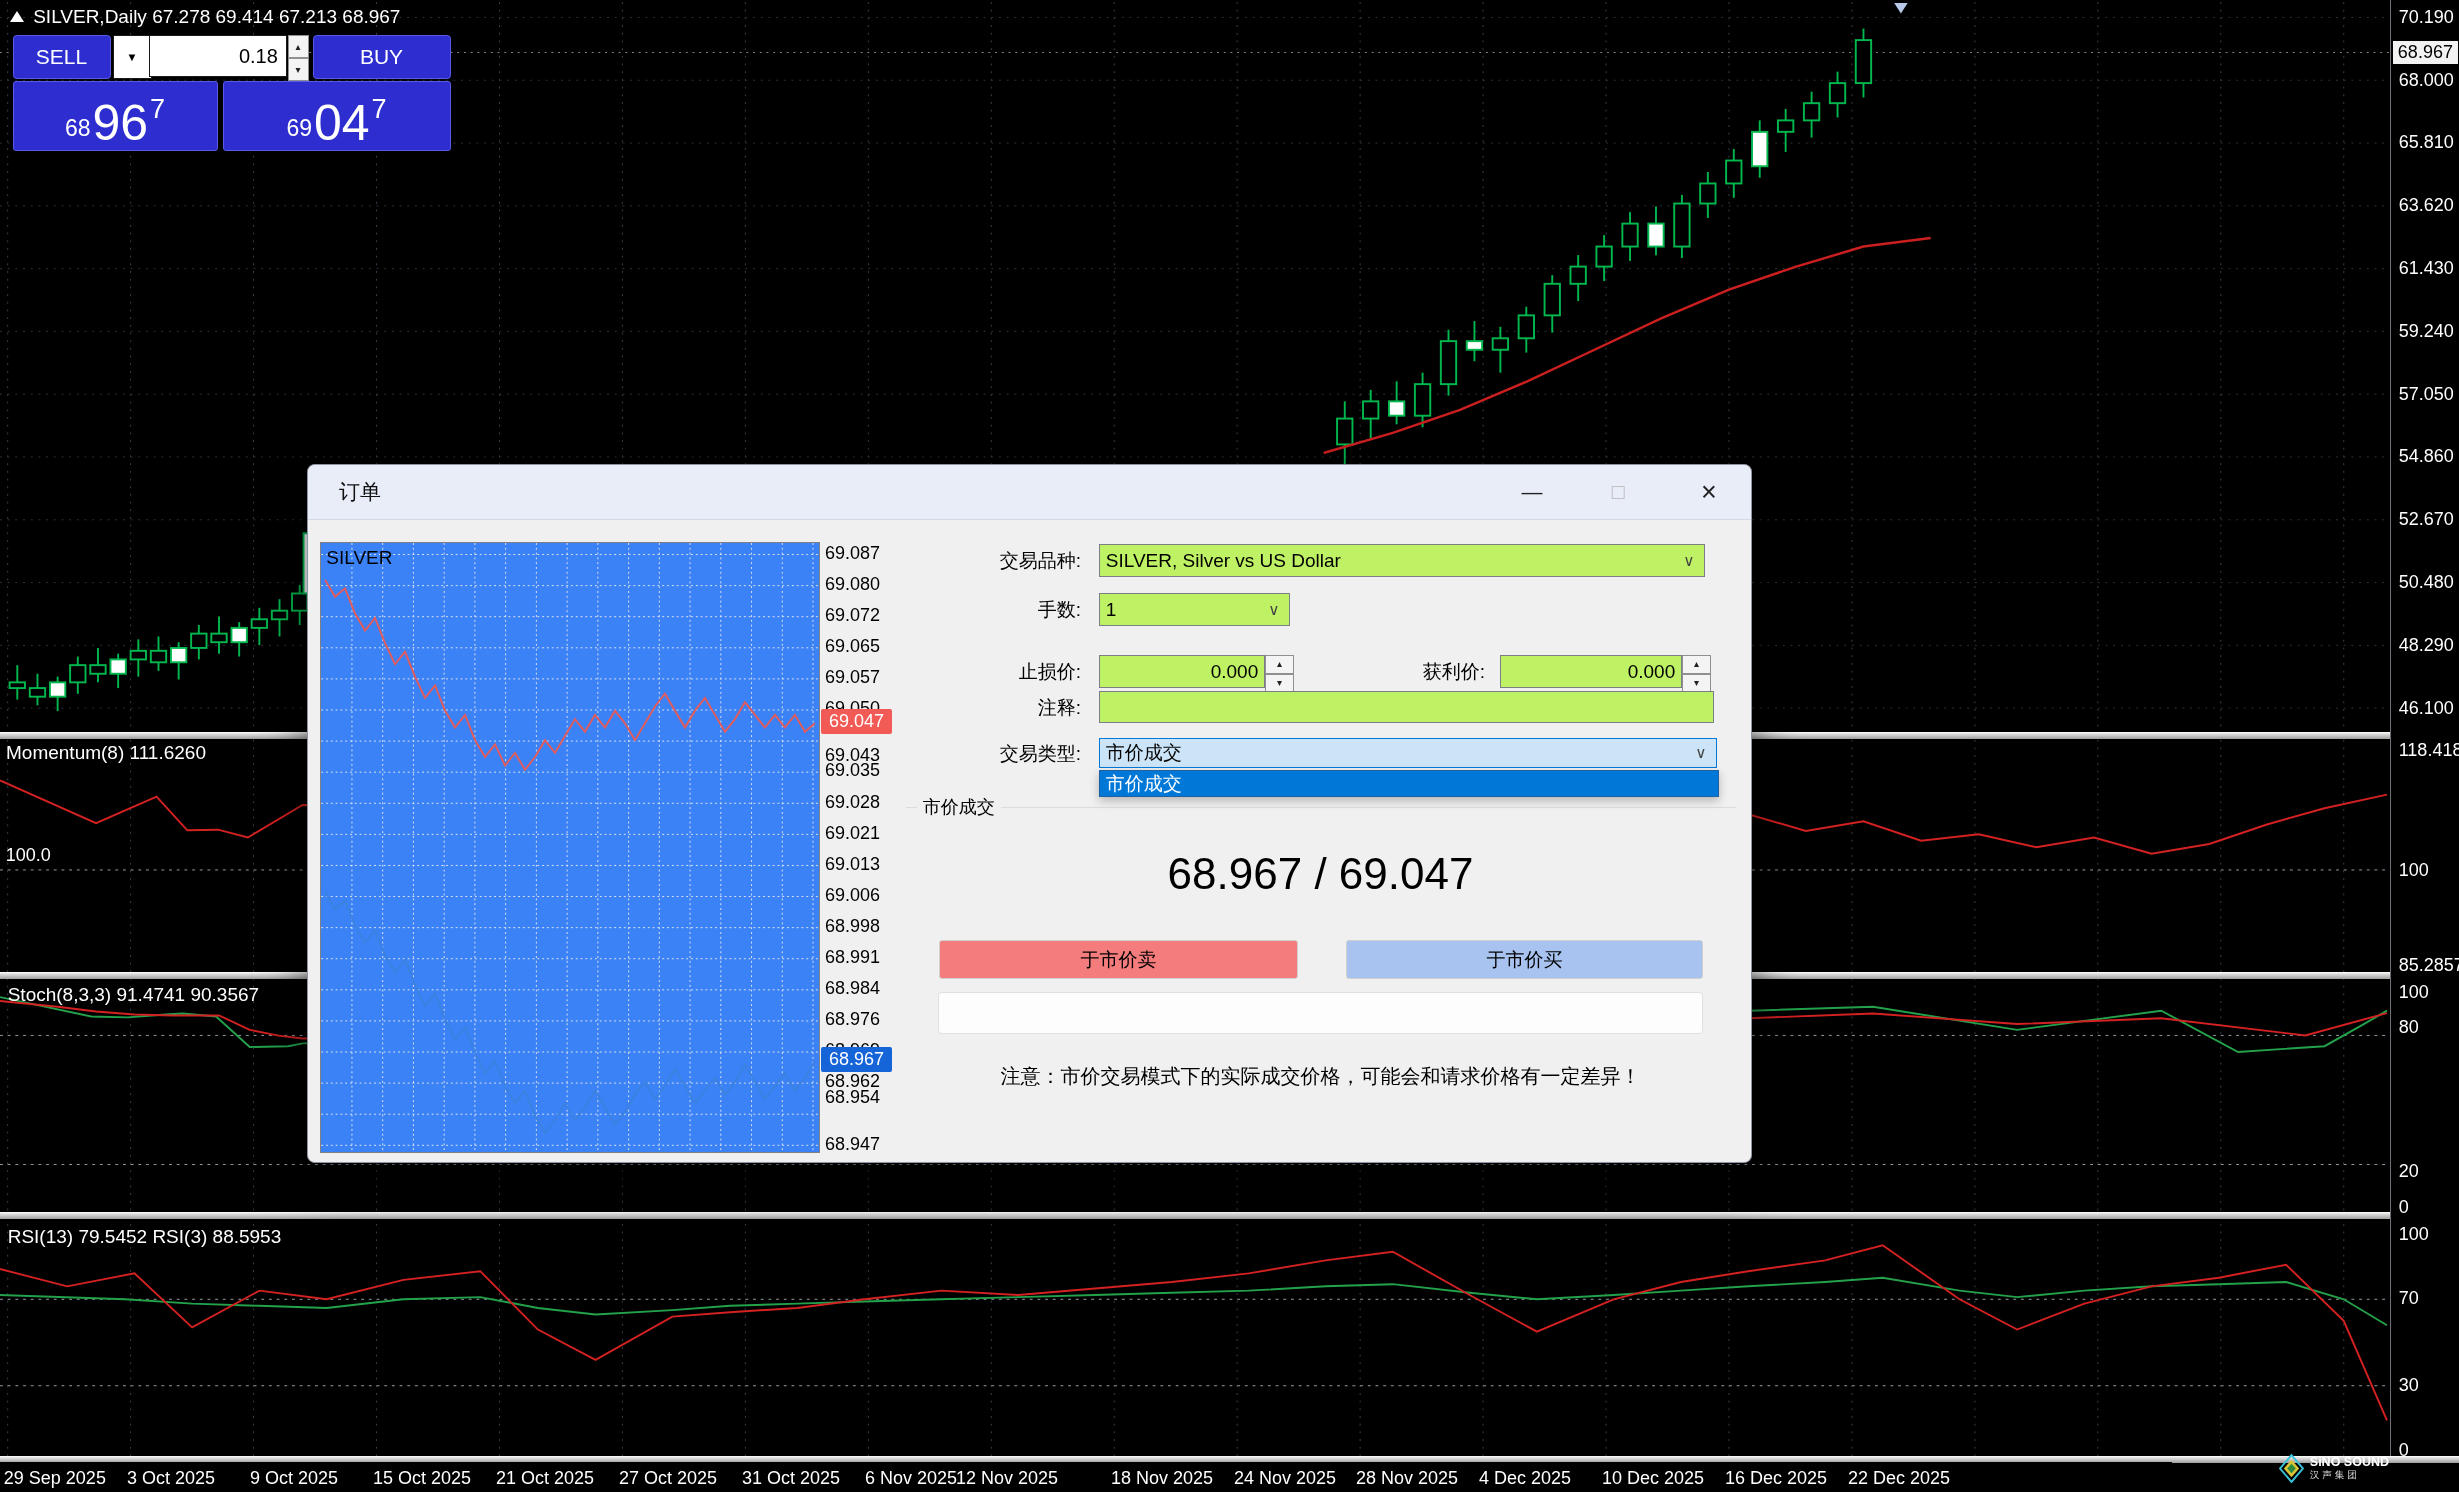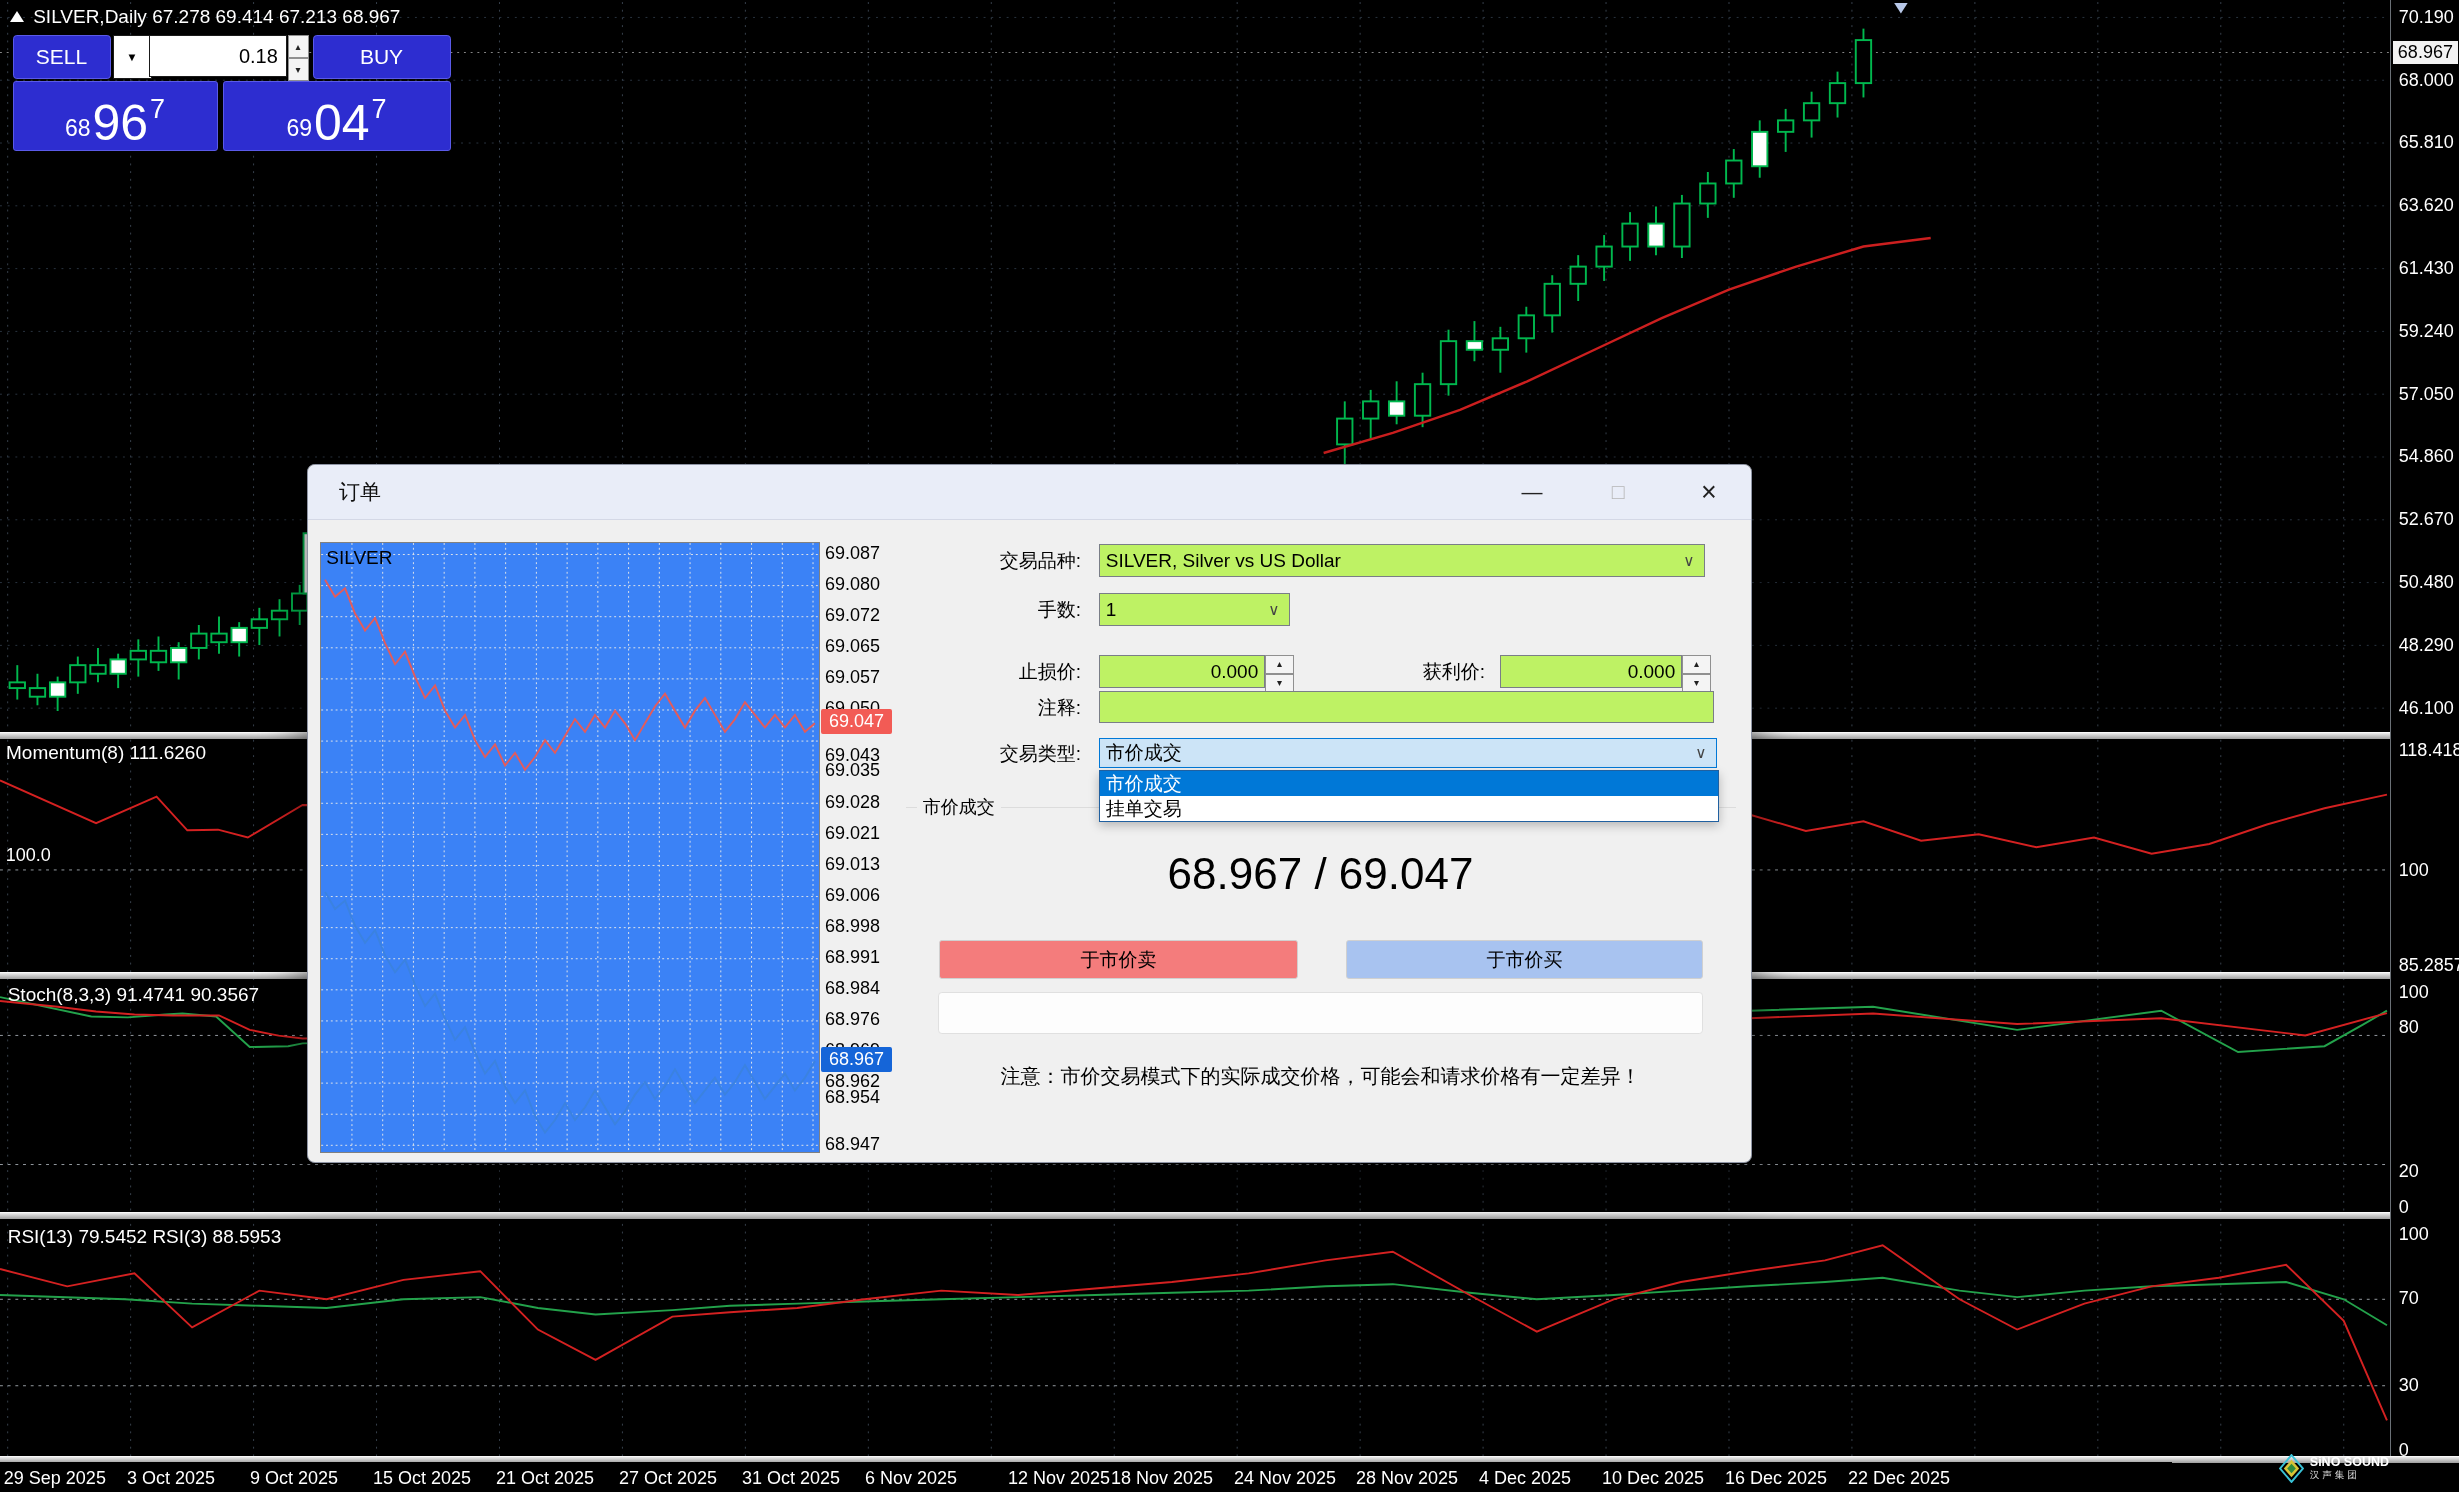--- a/index.html
+++ b/index.html
@@ -222,21 +222,21 @@
 
   <div class="abs date-axis" id="date-axis">
       <div class="date-label" style="left: 3.8px;">29 Sep 2025</div>
       <div class="date-label" style="left: 127px;">3 Oct 2025</div>
       <div class="date-label" style="left: 250px;">9 Oct 2025</div>
       <div class="date-label" style="left: 373px;">15 Oct 2025</div>
       <div class="date-label" style="left: 496px;">21 Oct 2025</div>
       <div class="date-label" style="left: 619px;">27 Oct 2025</div>
       <div class="date-label" style="left: 742px;">31 Oct 2025</div>
       <div class="date-label" style="left: 865px;">6 Nov 2025</div>
-      <div class="date-label" style="left: 1008px;">12 Nov 2025</div>
+      <div class="date-label" style="left: 956px;">12 Nov 2025</div>
       <div class="date-label" style="left: 1111px;">18 Nov 2025</div>
       <div class="date-label" style="left: 1234px;">24 Nov 2025</div>
       <div class="date-label" style="left: 1356px;">28 Nov 2025</div>
       <div class="date-label" style="left: 1479px;">4 Dec 2025</div>
       <div class="date-label" style="left: 1602px;">10 Dec 2025</div>
       <div class="date-label" style="left: 1725px;">16 Dec 2025</div>
       <div class="date-label" style="left: 1848px;">22 Dec 2025</div>
     </div>
 
   <div class="pane-label" style="left:6px;top:742px;">Momentum(8) 111.6260</div>
@@ -381,21 +381,20 @@
       <span></span>
     </div>
 
     <div class="fld-label" style="left:581px;top:276px;">交易类型:</div>
     <div class="fld-box" style="left:791px;top:273px;width:618px;height:30px;padding-left:5.8px;box-sizing:border-box;background:#cce4f7;border:1px solid #0078d7;">
       <span>市价成交</span>
       <span class="chevron">∨</span>
     </div>
     <div class="dd-list" style="left:791px;top:305px;width:618px;">
       <div class="dd-item sel">市价成交</div>
-      <div class="dd-item">挂单交易</div>
     </div>
 
     <div class="group-line"></div>
     <div class="group-label">市价成交</div>
 
     <div class="quote-line">68.967 / 69.047</div>
 
     <div class="dlg-btn" style="left:631px;width:357px;background:#f47c7c;">于市价卖</div>
     <div class="dlg-btn" style="left:1038px;width:355px;background:#a8c3f0;">于市价买</div>
 

